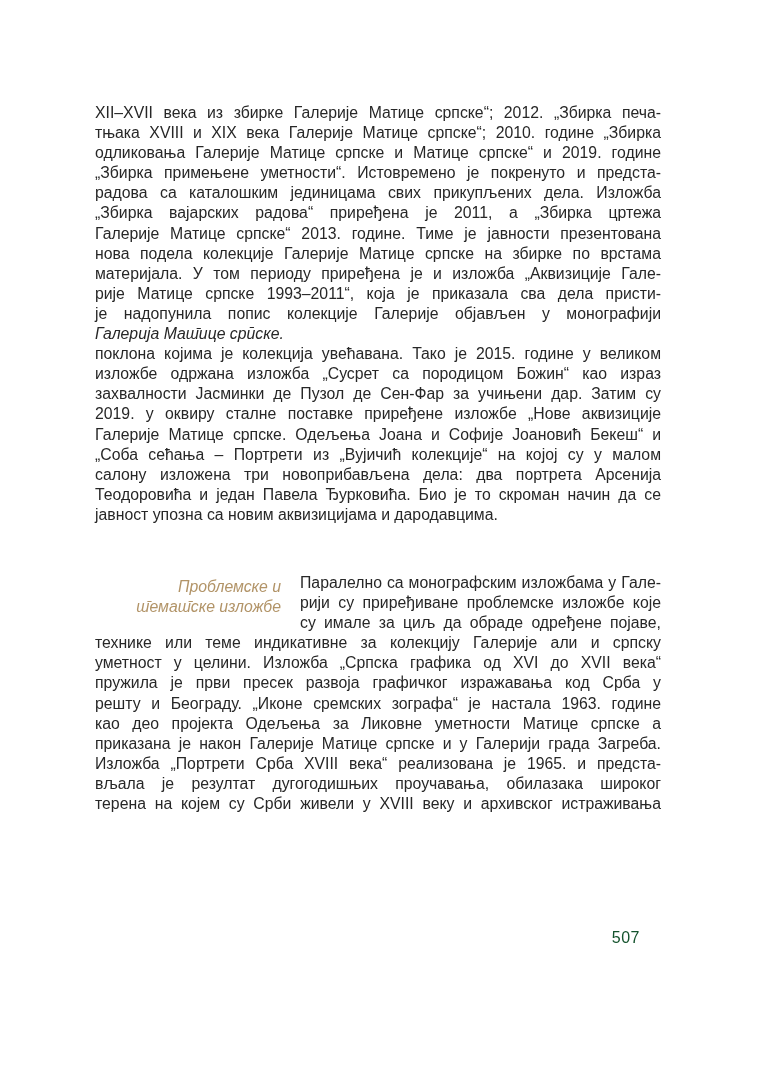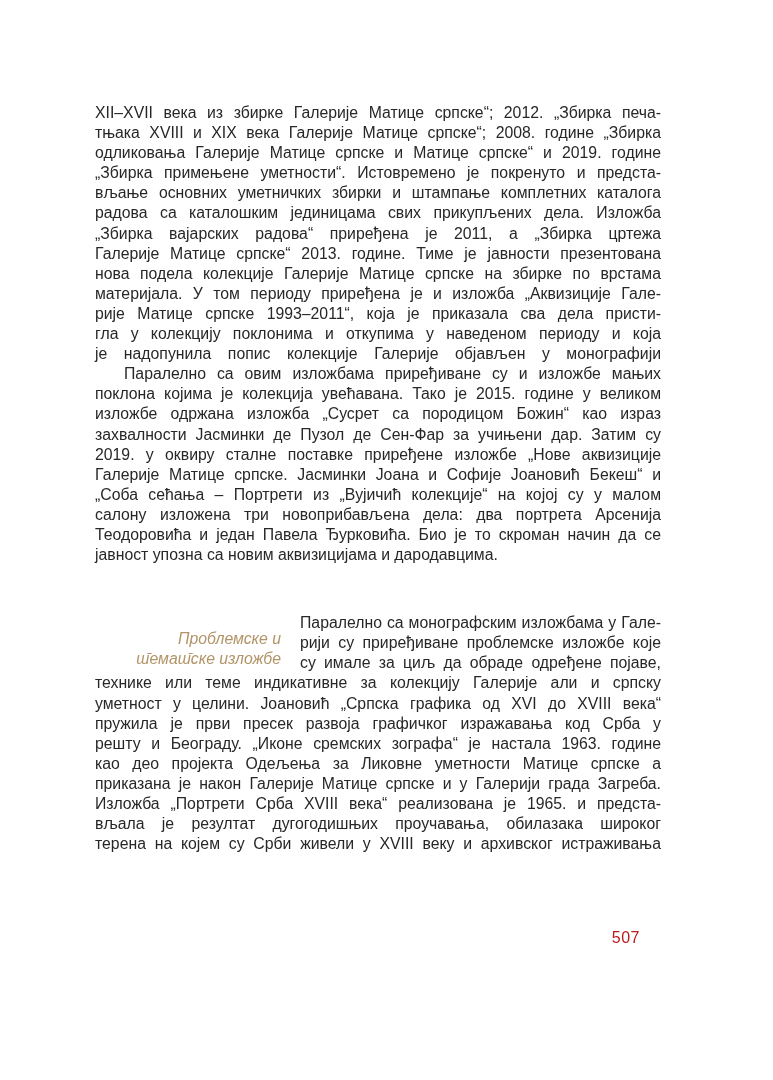--- a/index.html
+++ b/index.html
@@ -34,84 +34,82 @@
   .line.indent { text-indent: 29px; }
   .line.italic { font-style: italic; }
   .line.narrow { margin-left: 205px; }
   .section {
     position: relative;
     margin-top: 48px;
   }
   .margin-heading {
     position: absolute;
     left: 2px;
-    top: 16px;
+    top: 4px;
     width: 184px;
     font-style: italic;
   }
   .margin-heading .line {
     text-align: right;
     text-align-last: right;
     color: #b29468;
   }
   .folio {
     position: absolute;
     top: 929px;
     right: 133px;
     font-size: 16px;
-    color: #b91c1c;
+    color: #14532d;
     letter-spacing: 0.5px;
   }
 </style>
 </head>
 <body>
 
 <div class="page">
   <div class="textblock">
 
     <div class="para">
         <div class="line">XII–XVII века из збирке Галерије Матице српске“; 2012. „Збирка печа-</div>
-        <div class="line">тњака XVIII и XIX века Галерије Матице српске“; 2008. године „Збирка</div>
+        <div class="line">тњака XVIII и XIX века Галерије Матице српске“; 2010. године „Збирка</div>
         <div class="line">одликовања Галерије Матице српске и Матице српске“ и 2019. године</div>
         <div class="line">„Збирка примењене уметности“. Истовремено је покренуто и предста-</div>
-        <div class="line">вљање основних уметничких збирки и штампање комплетних каталога</div>
         <div class="line">радова са каталошким јединицама свих прикупљених дела. Изложба</div>
         <div class="line">„Збирка вајарских радова“ приређена је 2011, а „Збирка цртежа</div>
         <div class="line">Галерије Матице српске“ 2013. године. Тиме је јавности презентована</div>
         <div class="line">нова подела колекције Галерије Матице српске на збирке по врстама</div>
         <div class="line">материјала. У том периоду приређена је и изложба „Аквизиције Гале-</div>
         <div class="line">рије Матице српске 1993–2011“, која је приказала сва дела присти-</div>
-        <div class="line">гла у колекцију поклонима и откупима у наведеном периоду и која</div>
         <div class="line">је надопунила попис колекције Галерије објављен у монографији</div>
+        <div class="line last italic">Галерија Маш̄ице срӣске.</div>
       </div>
 
     <div class="para">
-        <div class="line indent">Паралелно са овим изложбама приређиване су и изложбе мањих</div>
         <div class="line">поклона којима је колекција увећавана. Тако је 2015. године у великом</div>
         <div class="line">изложбе одржана изложба „Сусрет са породицом Божин“ као израз</div>
         <div class="line">захвалности Јасминки де Пузол де Сен-Фар за учињени дар. Затим су</div>
         <div class="line">2019. у оквиру сталне поставке приређене изложбе „Нове аквизиције</div>
-        <div class="line">Галерије Матице српске. Јасминки Јоана и Софије Јоановић Бекеш“ и</div>
+        <div class="line">Галерије Матице српске. Одељења Јоана и Софије Јоановић Бекеш“ и</div>
         <div class="line">„Соба сећања – Портрети из „Вујичић колекције“ на којој су у малом</div>
         <div class="line">салону изложена три новоприбављена дела: два портрета Арсенија</div>
         <div class="line">Теодоровића и један Павела Ђурковића. Био је то скроман начин да се</div>
         <div class="line last">јавност упозна са новим аквизицијама и дародавцима.</div>
       </div>
 
     <div class="section">
       <div class="margin-heading">
           <div class="line">Проблемске и</div>
           <div class="line">ш̄емаш̄ске изложбе</div>
         </div>
       <div class="para section-body">
           <div class="line narrow">Паралелно са монографским изложбама у Гале-</div>
           <div class="line narrow">рији су приређиване проблемске изложбе које</div>
           <div class="line narrow">су имале за циљ да обраде одређене појаве,</div>
           <div class="line">технике или теме индикативне за колекцију Галерије али и српску</div>
-          <div class="line">уметност у целини. Јоановић „Српска графика од XVI до XVIII века“</div>
+          <div class="line">уметност у целини. Изложба „Српска графика од XVI до XVII века“</div>
           <div class="line">пружила је први пресек развоја графичког изражавања код Срба у</div>
           <div class="line">решту и Београду. „Иконе сремских зографа“ је настала 1963. године</div>
           <div class="line">као део пројекта Одељења за Ликовне уметности Матице српске а</div>
           <div class="line">приказана је након Галерије Матице српске и у Галерији града Загреба.</div>
           <div class="line">Изложба „Портрети Срба XVIII века“ реализована је 1965. и предста-</div>
           <div class="line">вљала је резултат дугогодишњих проучавања, обилазака широког</div>
           <div class="line">терена на којем су Срби живели у XVIII веку и архивског истраживања</div>
         </div>
     </div>
 

